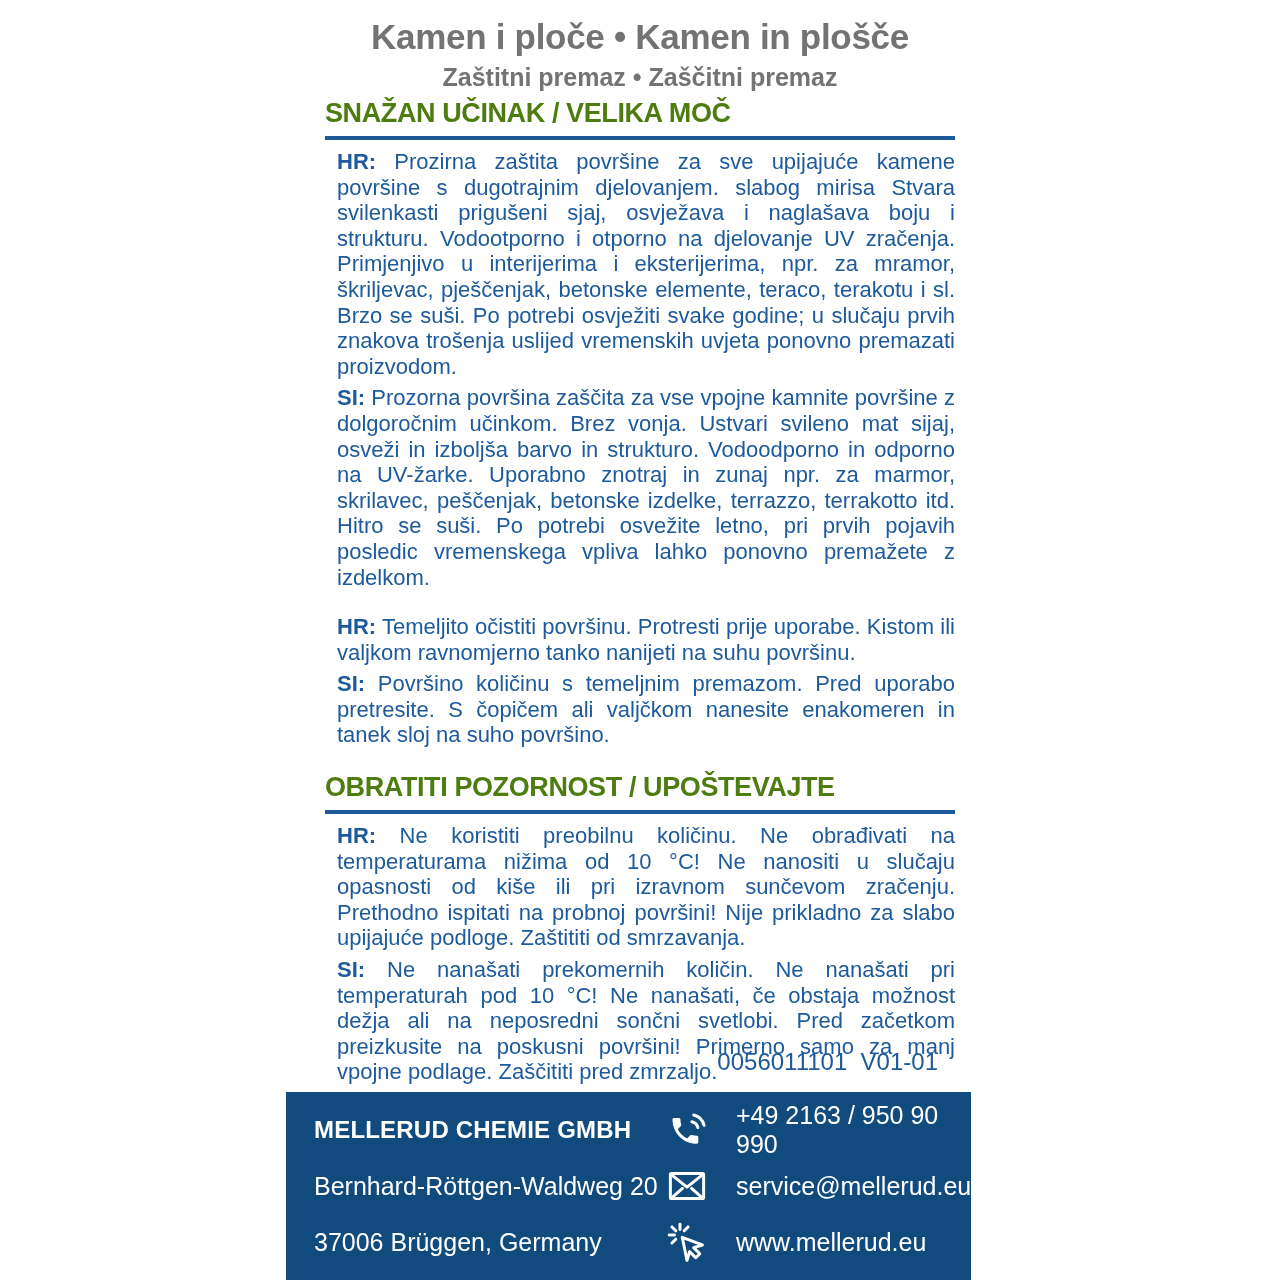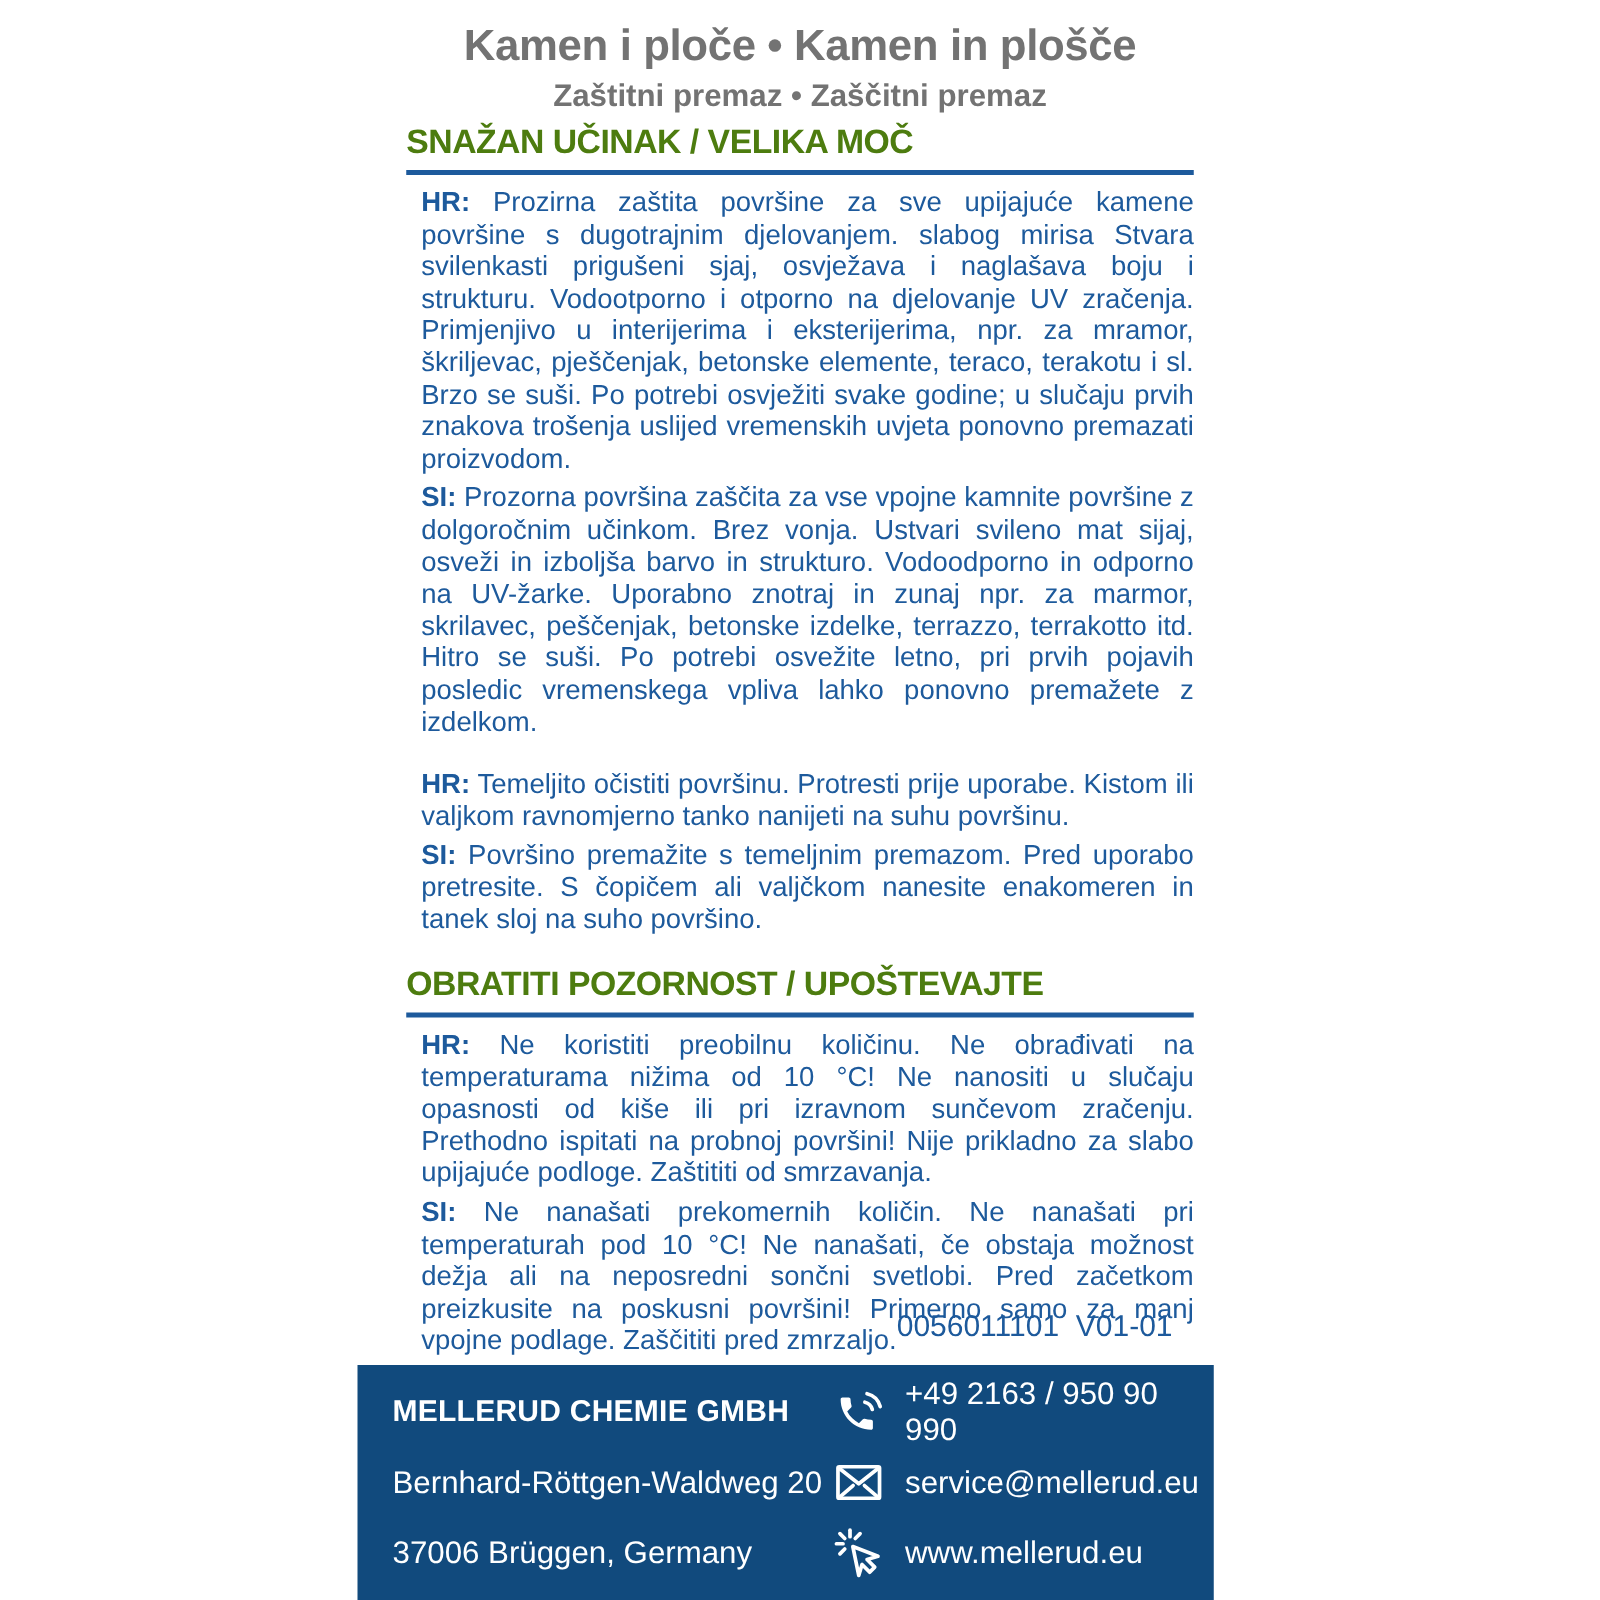--- a/index.html
+++ b/index.html
@@ -33,21 +33,21 @@
 
   .footer {
     position:absolute; left:286px; top:1092px; width:685px; height:188px;
     background:#114a7d; color:#ffffff; box-sizing:border-box;
     padding:10px 16px 0 28px;
     display:grid; grid-template-columns:352px 1fr; grid-auto-rows:56px;
     align-items:center;
   }
   .company { font-size:24px; font-weight:bold; letter-spacing:0.2px; }
   .addr { font-size:25px; font-weight:normal; }
-  .contact-row { display:flex; align-items:center; gap:16px; font-size:25px; }
+  .contact-row { display:flex; align-items:center; gap:28px; font-size:25px; }
   .f-icon { flex:0 0 auto; width:42px; height:42px; }
   .f-icon svg { width:42px; height:42px; display:block; }
 </style>
 </head>
 <body>
 
 <div class="page">
 
   <div class="header">
     <h1 class="title">Kamen i ploče • Kamen in plošče</h1>
@@ -57,21 +57,21 @@
   <div class="content">
 
     <div class="section">
       <h3 class="sec-heading">SNAŽAN UČINAK / VELIKA MOČ</h3>
       <p class="body-par"><span class="lang-prefix">HR:</span> <span>Prozirna zaštita površine za sve upijajuće kamene površine s dugotrajnim djelovanjem. slabog mirisa Stvara svilenkasti prigušeni sjaj, osvježava i naglašava boju i strukturu. Vodootporno i otporno na djelovanje UV zračenja. Primjenjivo u interijerima i eksterijerima, npr. za mramor, škriljevac, pješčenjak, betonske elemente, teraco, terakotu i sl. Brzo se suši. Po potrebi osvježiti svake godine; u slučaju prvih znakova trošenja uslijed vremenskih uvjeta ponovno premazati proizvodom.</span></p>
       <p class="body-par"><span class="lang-prefix">SI:</span> <span>Prozorna površina zaščita za vse vpojne kamnite površine z dolgoročnim učinkom. Brez vonja. Ustvari svileno mat sijaj, osveži in izboljša barvo in strukturo. Vodoodporno in odporno na UV-žarke. Uporabno znotraj in zunaj npr. za marmor, skrilavec, peščenjak, betonske izdelke, terrazzo, terrakotto itd. Hitro se suši. Po potrebi osvežite letno, pri prvih pojavih posledic vremenskega vpliva lahko ponovno premažete z izdelkom.</span></p>
     </div>
 
     <div class="section">
       <p class="body-par"><span class="lang-prefix">HR:</span> <span>Temeljito očistiti površinu. Protresti prije uporabe. Kistom ili valjkom ravnomjerno tanko nanijeti na suhu površinu.</span></p>
-      <p class="body-par"><span class="lang-prefix">SI:</span> <span>Površino premažite s temeljnim premazom. Pred uporabo pretresite. S čopičem ali valjčkom nanesite enakomeren in tanek sloj na suho površino.</span></p>
+      <p class="body-par"><span class="lang-prefix">SI:</span> <span>Površino količinu s temeljnim premazom. Pred uporabo pretresite. S čopičem ali valjčkom nanesite enakomeren in tanek sloj na suho površino.</span></p>
     </div>
 
     <div class="section">
       <h3 class="sec-heading">OBRATITI POZORNOST / UPOŠTEVAJTE</h3>
       <p class="body-par"><span class="lang-prefix">HR:</span> <span>Ne koristiti preobilnu količinu. Ne obrađivati na temperaturama nižima od 10 °C! Ne nanositi u slučaju opasnosti od kiše ili pri izravnom sunčevom zračenju. Prethodno ispitati na probnoj površini! Nije prikladno za slabo upijajuće podloge. Zaštititi od smrzavanja.</span></p>
       <p class="body-par"><span class="lang-prefix">SI:</span> <span>Ne nanašati prekomernih količin. Ne nanašati pri temperaturah pod 10 °C! Ne nanašati, če obstaja možnost dežja ali na neposredni sončni svetlobi. Pred začetkom preizkusite na poskusni površini! Primerno samo za manj vpojne podlage. Zaščititi pred zmrzaljo.</span></p>
     </div>
 
   </div>
 

